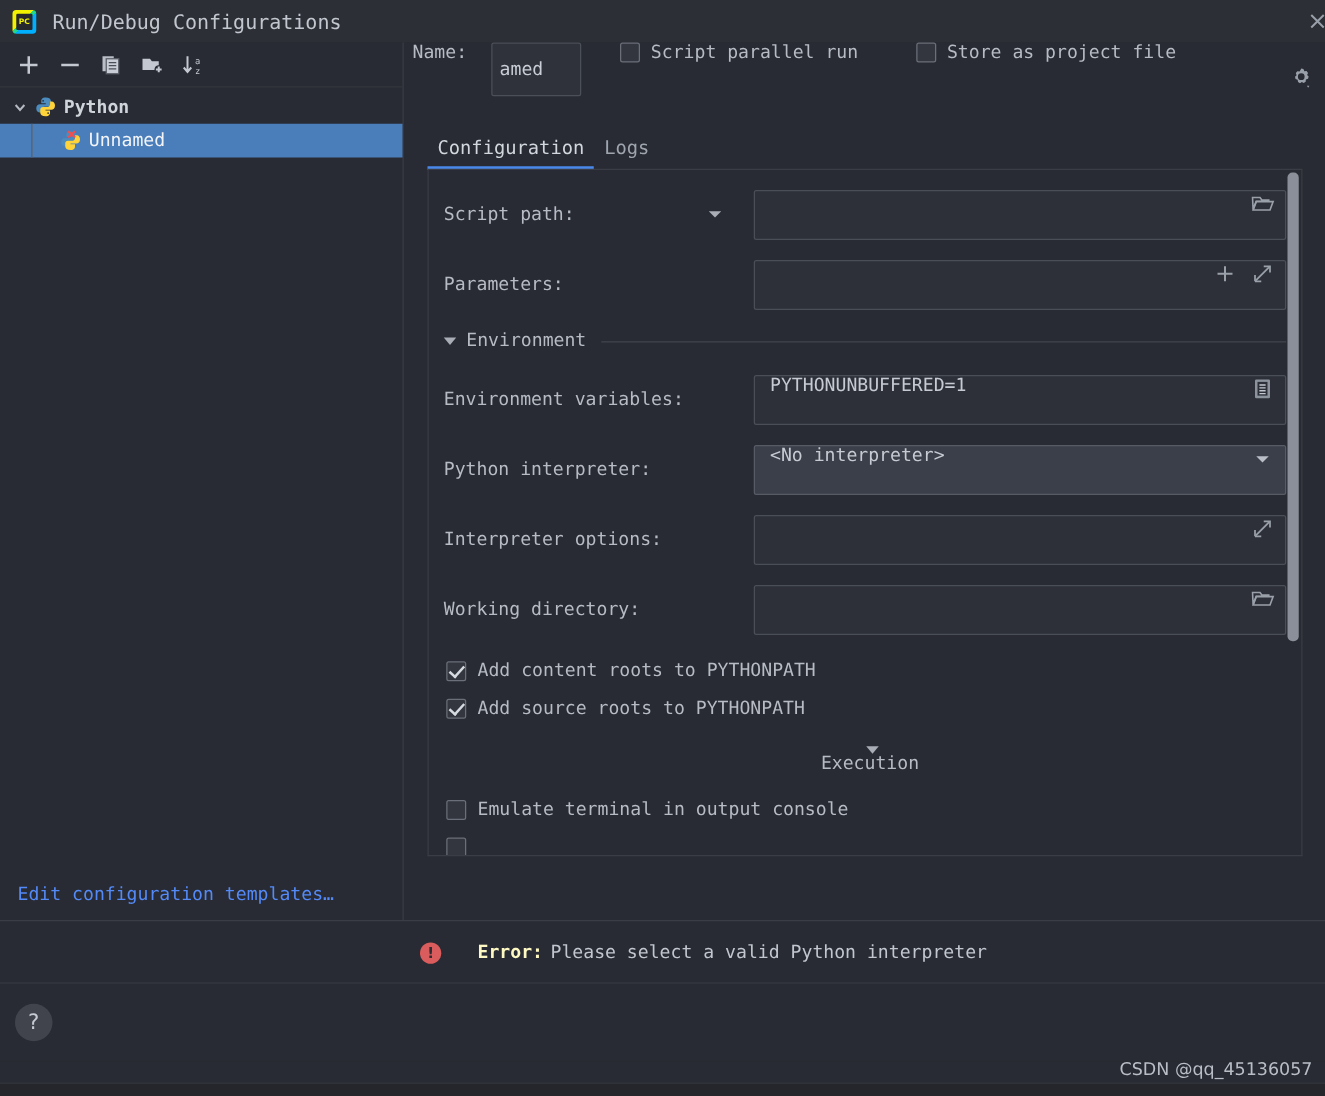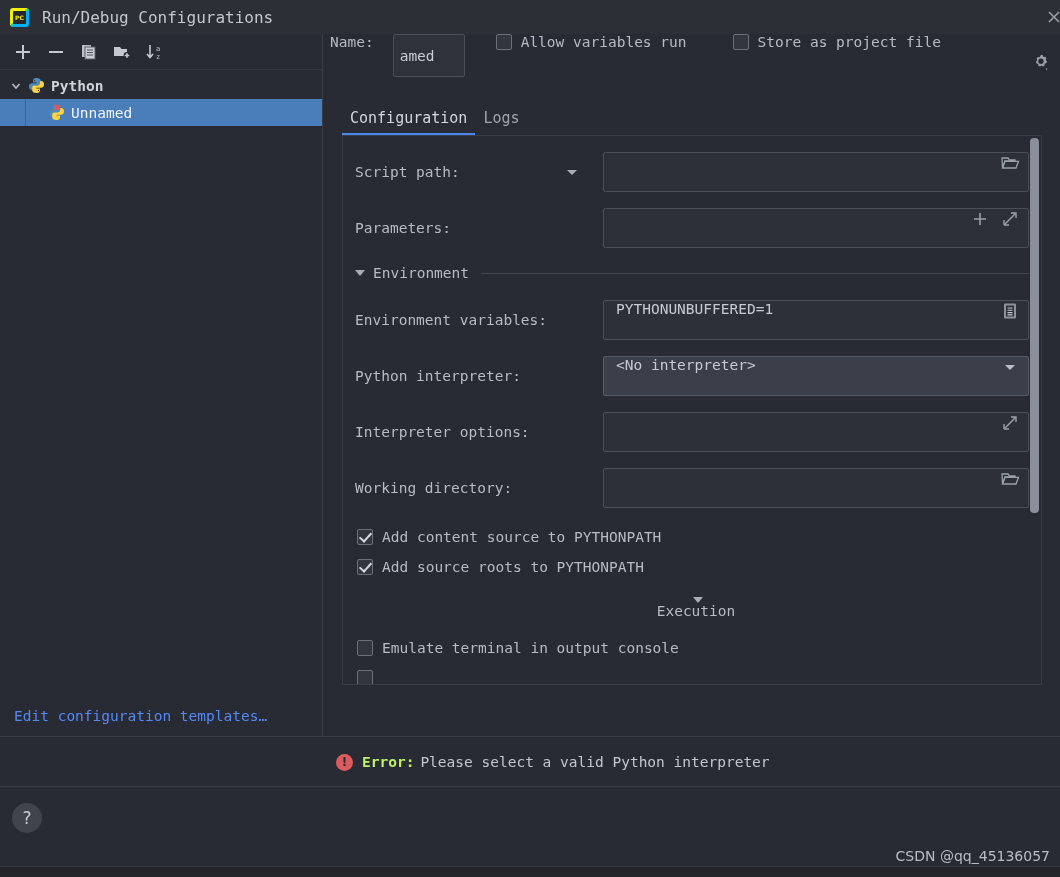--- a/index.html
+++ b/index.html
@@ -359,21 +359,21 @@
     background: #db5c5c;
     color: #2b2d33;
     font-family: "DejaVu Sans", sans-serif;
     font-size: 12px;
     font-weight: bold;
     line-height: 17px;
     text-align: center;
     margin-right: 9px;
     flex: 0 0 auto;
   }
-  .err-label { font-weight: bold; color: #bef264; margin-right: 6px; }
+  .err-label { font-weight: bold; color: #fef9c3; margin-right: 6px; margin-left: 20px; }
 
   .divider-h {
     position: absolute;
     left: 0; top: 736px;
     width: 1060px; height: 1px;
     background: #3a3d45;
   }
   .divider-h2 {
     position: absolute;
     left: 0; top: 786px;
@@ -523,21 +523,21 @@
   </div>
 
   <div class="right-panel">
 
     <div class="name-row">
       <span class="name-label">Name:</span>
       <input class="name-input" type="text" value="amed" style="">
 
       <div class="cb-wrap allow-parallel">
         <span class="cb-box"></span>
-        <span>Allow variables run</span>
+        <span>Script parallel run</span>
       </div>
 
       <div class="cb-wrap store-proj">
         <span class="cb-box"></span>
         <span>Store as project file</span>
       </div>
 
       <div class="gear-btn">
         <svg width="22" height="22" viewBox="0 0 22 22">
           <path d="M11 3.2 L12.6 3.6 L13.3 5.3 L15 5.1 L16.1 6.5 L15.4 8 L16.6 9.3 L16.1 11 L14.5 11.6 L14.3 13.3 L12.8 14.2 L11.4 13.4 L10 14.3 L8.5 13.5 L8.2 11.8 L6.6 11.2 L6.2 9.5 L7.4 8.2 L6.8 6.6 L8 5.3 L9.7 5.5 Z" fill="#9aa0a9" transform="translate(-0.5,-0.5) scale(1.05)"></path>
@@ -671,21 +671,21 @@
                 <path d="M4 6.3 H17.5 L15 13 H1.5 Z" fill="none" stroke="#9aa0a9" stroke-width="1.3"></path>
               </svg>
             </span>
           </span>
         </div>
       </div>
 
       <div class="cb-row">
         <div class="cb-wrap">
           <span class="cb-box checked"></span>
-          <span>Add content source to PYTHONPATH</span>
+          <span>Add content roots to PYTHONPATH</span>
         </div>
       </div>
       <div class="cb-row">
         <div class="cb-wrap">
           <span class="cb-box checked"></span>
           <span>Add source roots to PYTHONPATH</span>
         </div>
       </div>
 
       <div class="section-head" style="margin-top:15px;flex-direction:column;">

